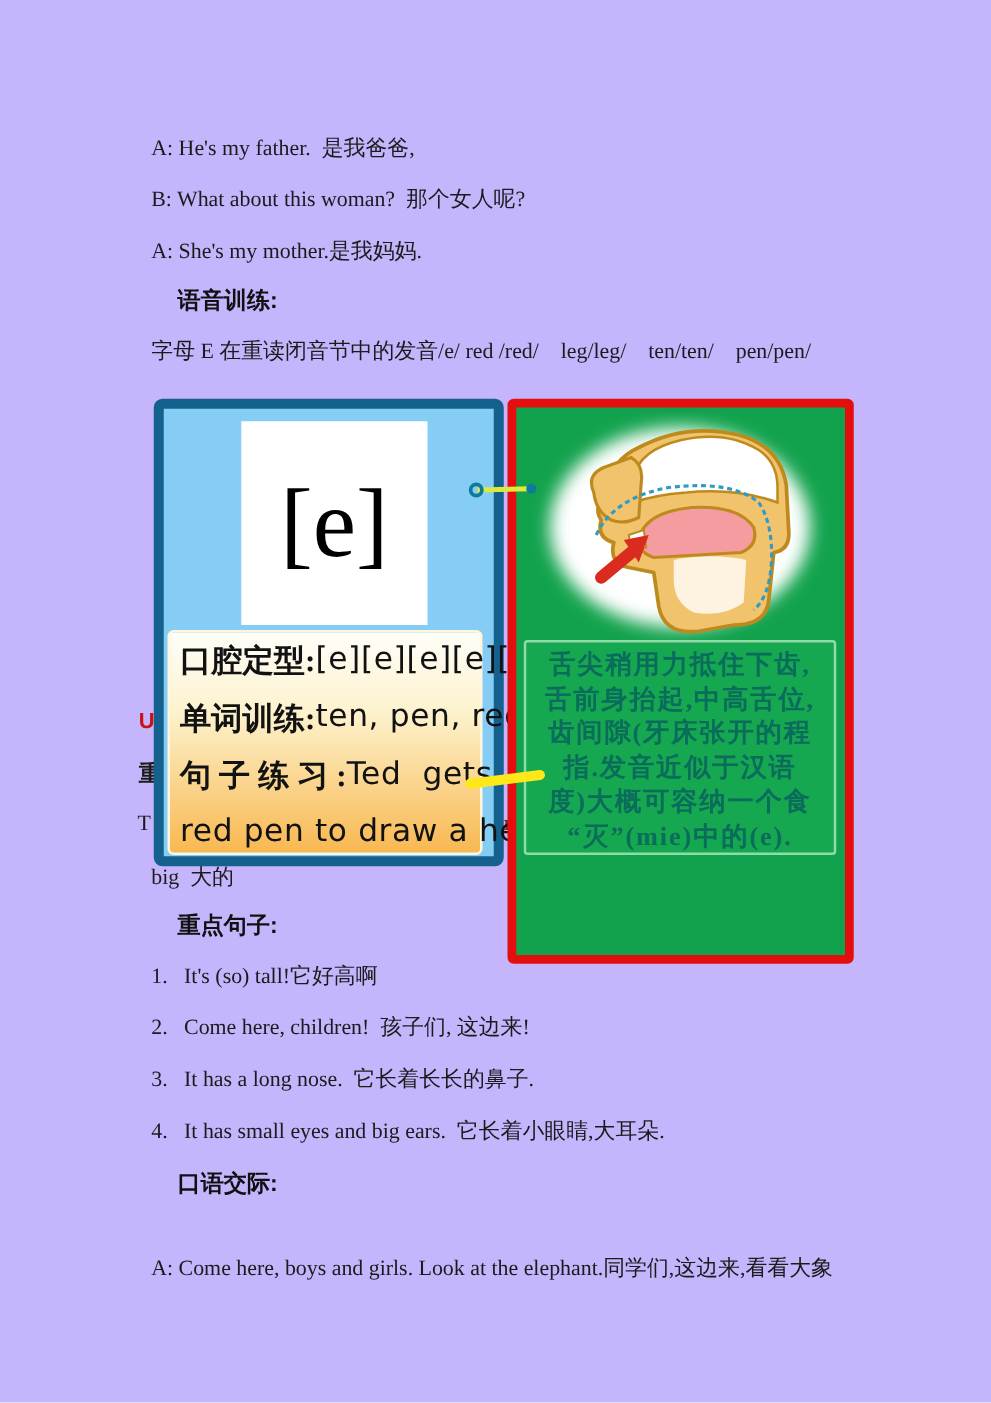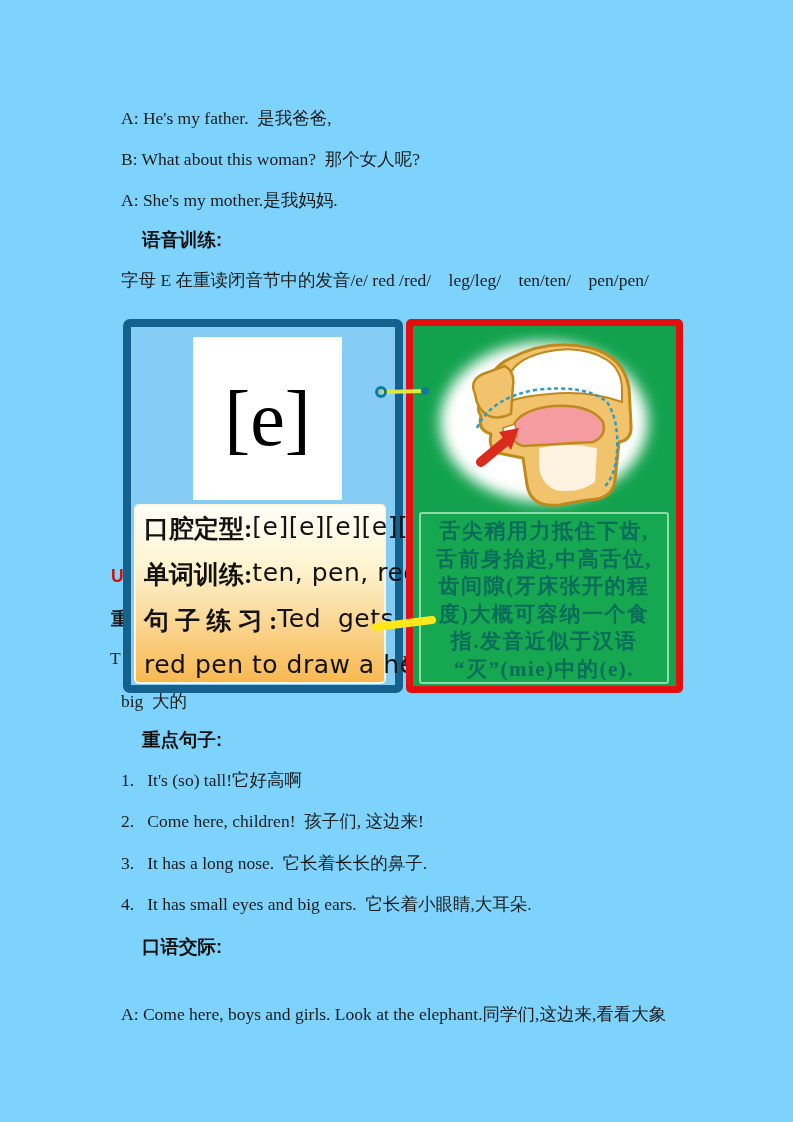--- a/index.html
+++ b/index.html
@@ -1,16 +1,16 @@
 <!DOCTYPE html>
 <html><head>
 <meta charset="utf-8">
 <style>
   html,body{margin:0;padding:0;background:#ffffff;}
-  .page{position:relative;width:793px;height:1122px;background:#7dd3fc;overflow:hidden;
+  .page{position:relative;width:793px;height:1122px;background:#c4b5fd;overflow:hidden;
         font-family:"Liberation Serif",serif;color:#1b1b1b;}
   
   .t{position:absolute;left:121px;font-size:17.5px;line-height:20px;white-space:pre;
      font-family:"Liberation Serif",serif;color:#1b1b1b;z-index:0;}
   .h{position:absolute;left:121px;font-size:18.5px;line-height:21px;font-weight:bold;
      font-family:"Liberation Sans",sans-serif;color:#111;white-space:pre;z-index:0;margin-left:21px;}
   
   .frag{position:absolute;font-size:17.5px;white-space:pre;z-index:0;}
   .frag-red{color:#cc1111;font-weight:bold;font-family:"Liberation Sans",sans-serif;}
   .frag-bold{font-weight:bold;font-family:"Liberation Sans",sans-serif;font-size:18.5px;}
@@ -21,21 +21,21 @@
   .whitecard{position:absolute;left:62px;top:10px;width:149px;height:163px;background:#ffffff;
              display:flex;align-items:center;justify-content:center;}
   .phoneme{font-family:"Liberation Serif",serif;font-size:78px;color:#000;line-height:1;}
   .gradcard{position:absolute;left:3px;top:177px;width:252px;height:180px;box-sizing:border-box;
             background:linear-gradient(#fffef8 0%,#fdf3cf 35%,#f8b851 100%);
             border:2px solid #fff6dd;border-radius:5px;padding:6px 6px 0 8px;}
   .cardline{height:46px;display:flex;align-items:flex-start;white-space:pre;}
   .cardline .zh{font-family:"Liberation Serif",serif;font-weight:600;font-size:25px;color:#121212;}
   .cardline .en{font-family:"DejaVu Sans",sans-serif;font-size:25px;color:#121212;letter-spacing:.5px;}
   
-  .greenbox{position:absolute;left:406px;top:319px;width:277px;height:374px;box-sizing:border-box;
+  .greenbox{position:absolute;left:406px;top:319px;width:277px;height:452px;box-sizing:border-box;
             background:#12a24d;border:7px solid #e50e0e;border-radius:5px;z-index:1;}
   .mouthwrap{position:absolute;left:6px;top:4px;width:250px;height:182px;}
   .greentext{position:absolute;left:6px;top:186px;width:250px;height:172px;box-sizing:border-box;
              background:#16a751;border:2px solid #8fdca8;border-radius:3px;
              padding-top:4px;text-align:center;}
   .gline{font-family:"Liberation Serif",serif;font-weight:600;font-size:21px;line-height:27.5px;
          color:#0a6c5b;letter-spacing:1.5px;white-space:pre;}
   
   .connectors{position:absolute;left:0;top:0;width:793px;height:1122px;z-index:3;pointer-events:none;}
 </style>
@@ -103,22 +103,22 @@
         <path d="M58,98 Q72,68 116,60 Q166,54 188,72 Q200,90 198,122 Q196,148 184,158" fill="none" stroke="#2e9bc4" stroke-width="2.5" stroke-dasharray="4 3"></path>
 
         <line x1="62" y1="132" x2="86" y2="112" stroke="#d92b1e" stroke-width="10" stroke-linecap="round"></line>
         <polygon points="80,102 100,98 92,120" fill="#d92b1e"></polygon>
       </svg>
     </div>
     <div class="greentext">
       <div class="gline">舌尖稍用力抵住下齿,</div>
       <div class="gline">舌前身抬起,中高舌位,</div>
       <div class="gline">齿间隙(牙床张开的程</div>
+      <div class="gline">指.发音近似于汉语</div>
       <div class="gline">度)大概可容纳一个食</div>
-      <div class="gline">指.发音近似于汉语</div>
       <div class="gline">“灭”(mie)中的(e).</div>
     </div>
   </div>
 
   <svg class="connectors">
     <line x1="382" y1="392" x2="424" y2="391" stroke="#dce93e" stroke-width="4"></line>
     <circle cx="381" cy="392" r="4.5" fill="none" stroke="#0e7a9c" stroke-width="3"></circle>
     <circle cx="425" cy="391" r="4" fill="#0e7a9c"></circle>
     <line x1="376" y1="627" x2="432" y2="620" stroke="#ffe81a" stroke-width="8" stroke-linecap="round"></line>
   </svg>

